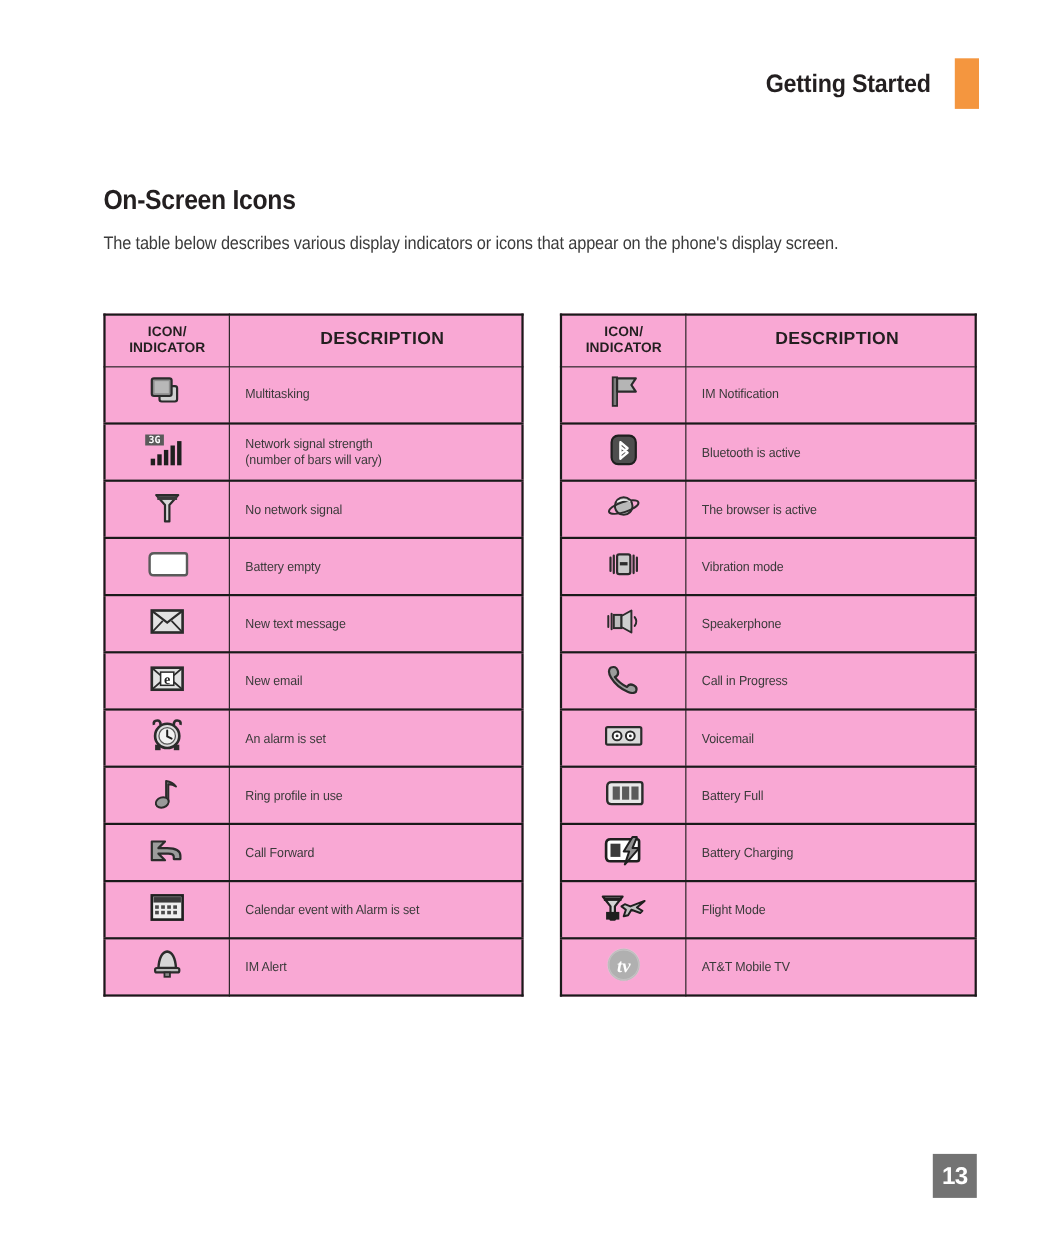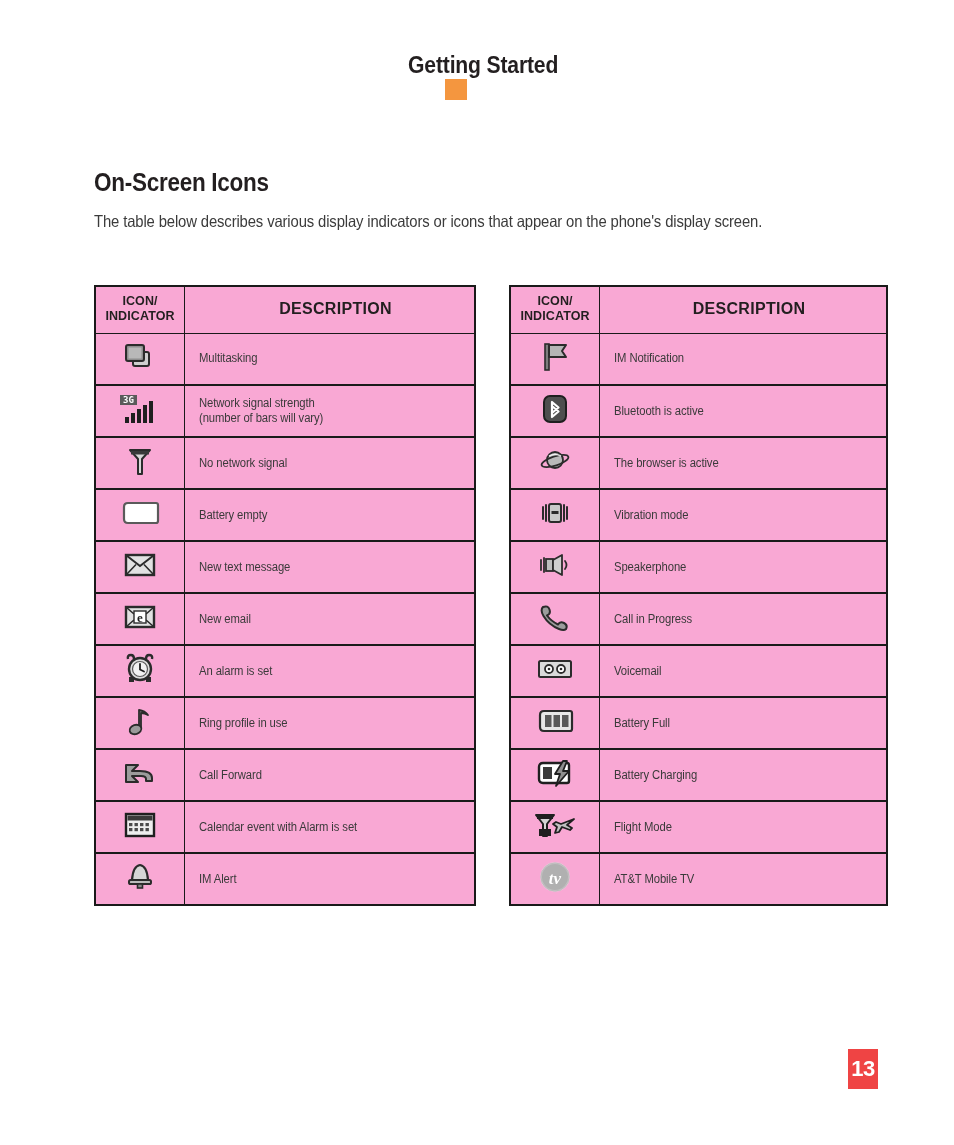--- a/index.html
+++ b/index.html
@@ -20,21 +20,20 @@
   
   .page-header {
     position: absolute;
     top: 52px;
     left: 0;
     width: 954px;
     height: 48px;
     display: flex;
     align-items: center;
     justify-content: flex-end;
-    flex-direction: column;
   }
   .header-title {
     font-size: 23px;
     font-weight: bold;
     letter-spacing: -0.2px;
     color: #231f20;
     font-family: "Liberation Sans Narrow", "Liberation Sans", sans-serif;
     transform: scaleX(0.92);
     transform-origin: right center;
     white-space: nowrap;
@@ -114,35 +113,35 @@
 
   tbody tr { height: 52px; }
   tbody td.col-desc {
     font-size: 12px;
     color: #3a3a3a;
     line-height: 1.22;
     letter-spacing: -0.1px;
     transform-origin: left center;
   }
   tbody td.col-desc span { display: inline-block; transform: scaleX(0.94); transform-origin: left center; }
-  tbody td.col-icon { padding: 2px 4px !important; }
+  tbody td.col-icon { padding: 2px 16px !important; }
 
   .sep-thick { border-top: 2px solid #1a1a1a !important; }
 
   .glyph { display: inline-block; line-height: 0; }
   .glyph svg { display: block; margin: 0 auto; }
 
   
   .page-badge {
     position: absolute;
     left: 848px;
     top: 1049px;
-    width: 30px;
+    width: 40px;
     height: 40px;
-    background: #ef4444;
+    background: #737373;
     color: #ffffff;
     font-size: 22px;
     font-weight: bold;
     display: flex;
     align-items: center;
     justify-content: center;
     letter-spacing: -0.5px;
   }
 </style>
 </head>

